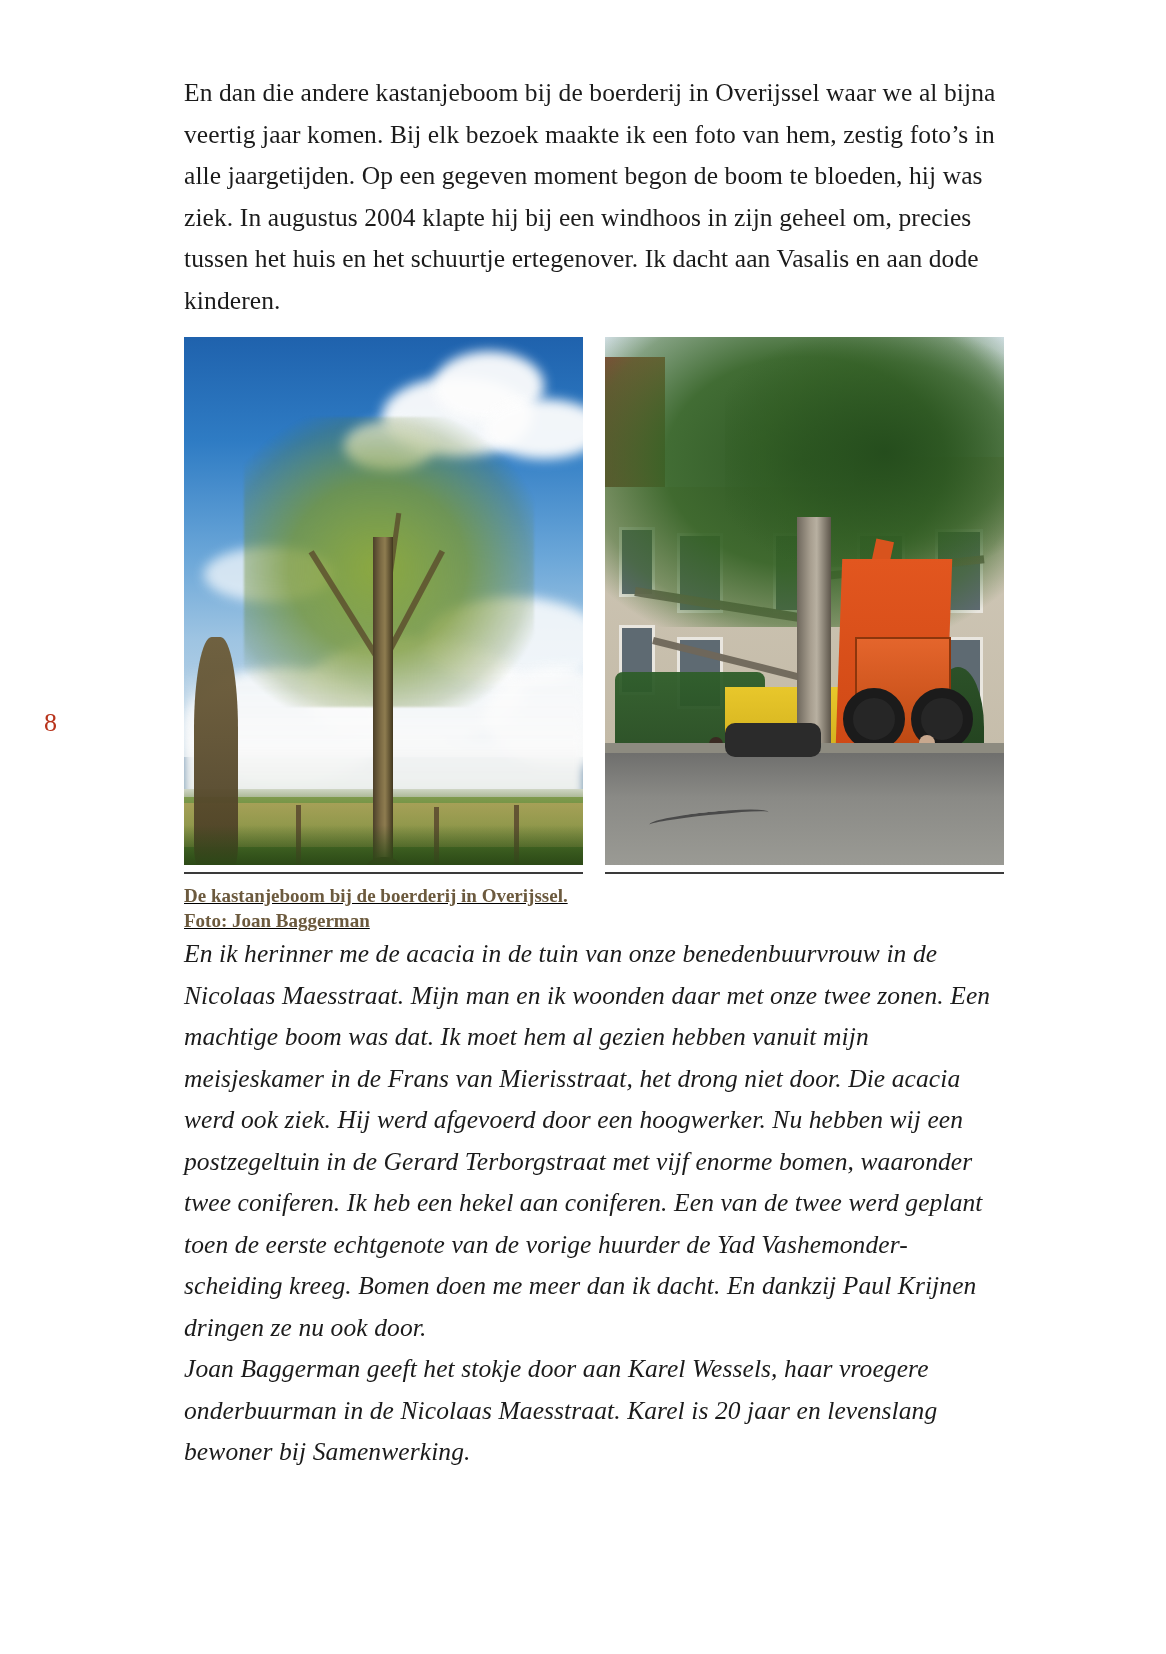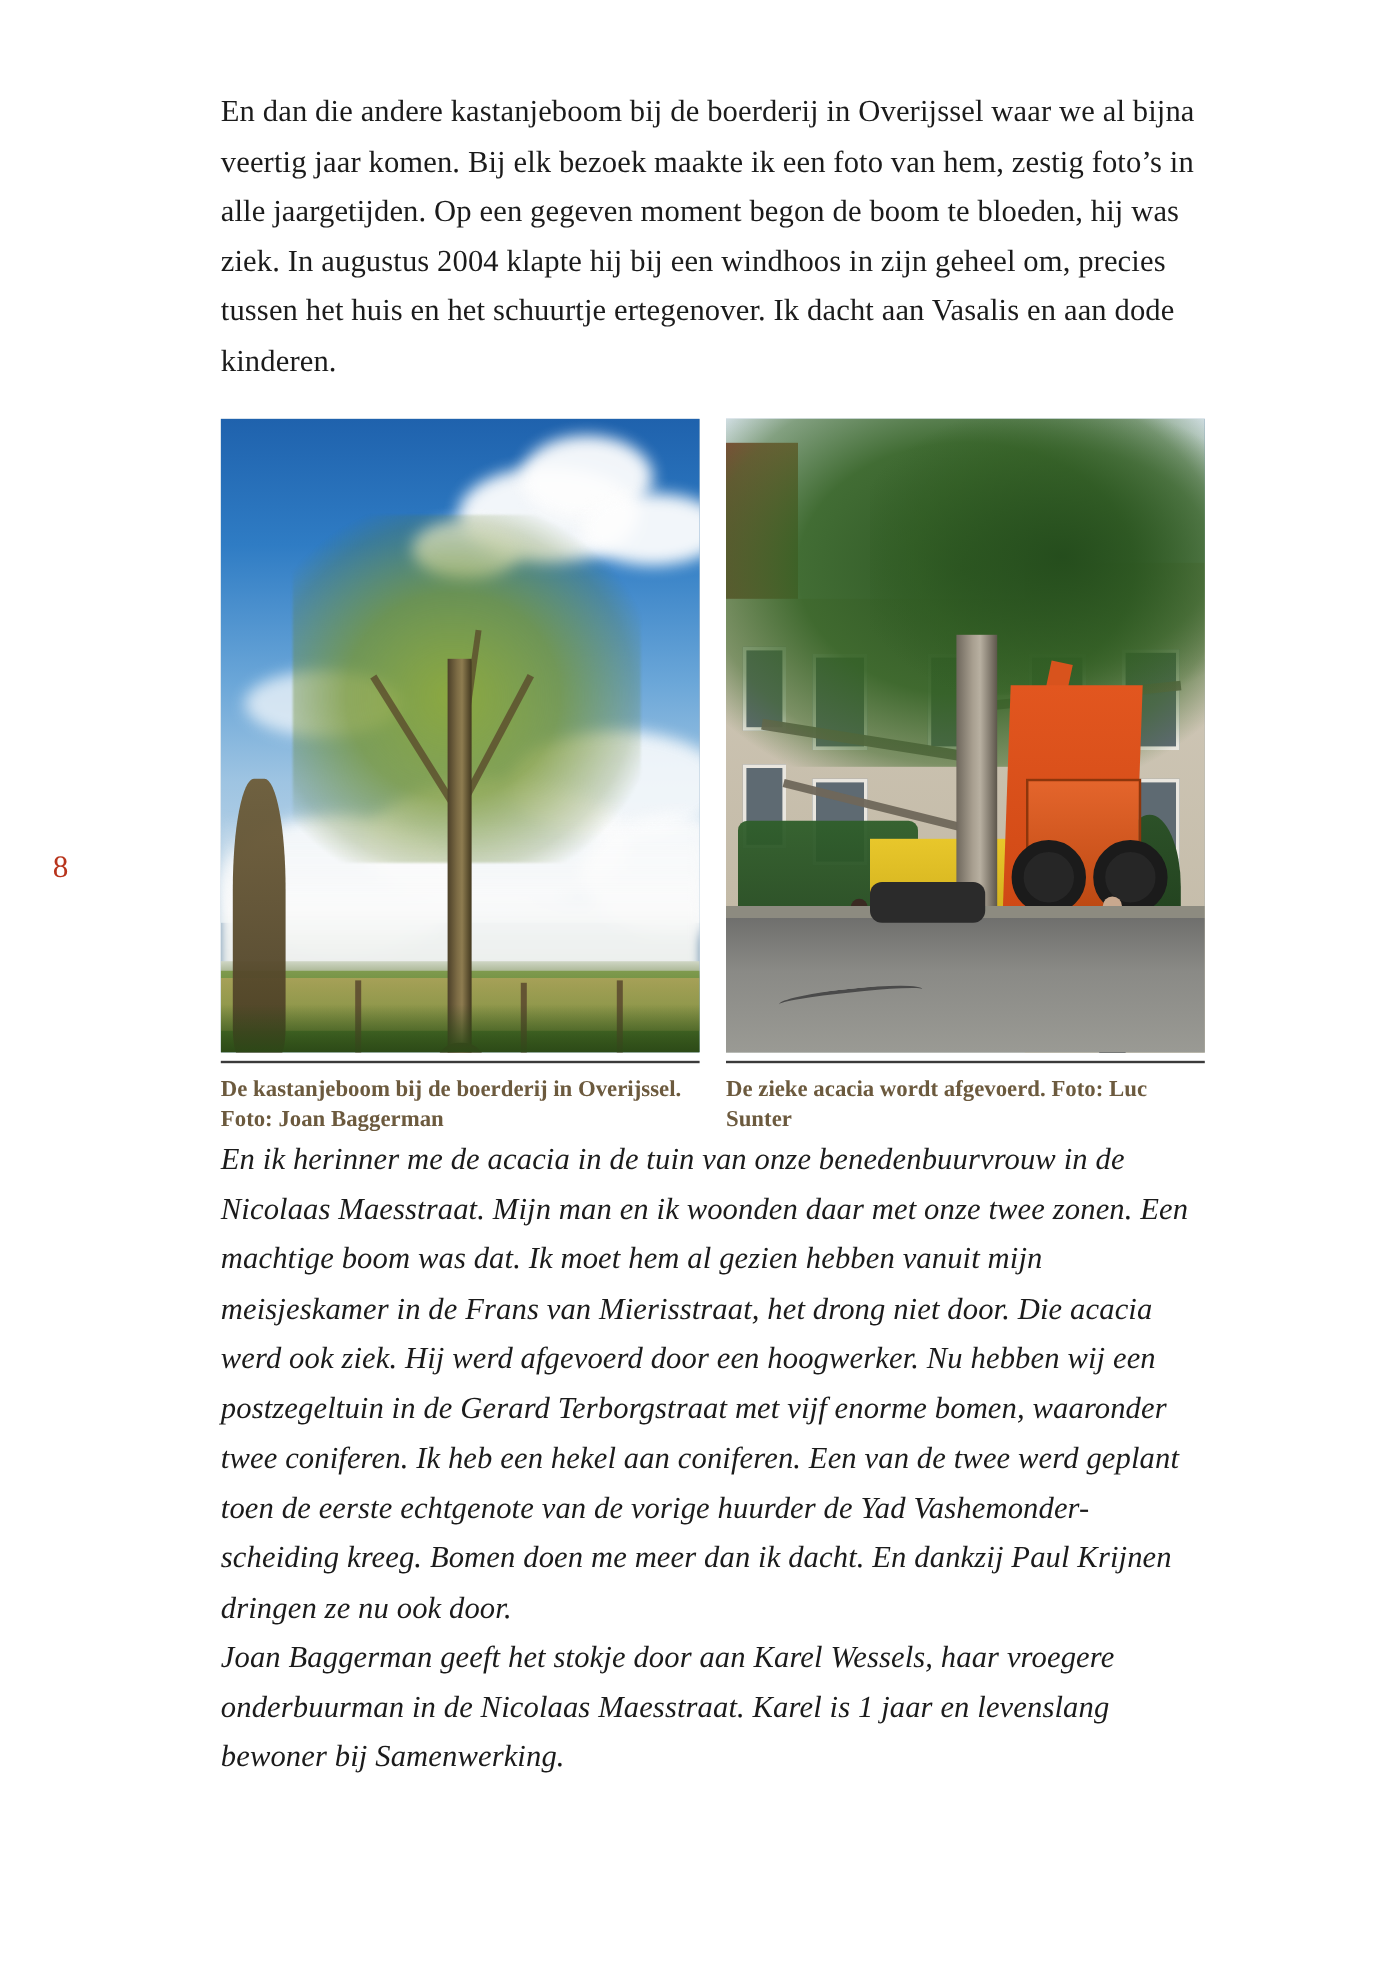--- a/index.html
+++ b/index.html
@@ -43,21 +43,22 @@
     font-size: 25.5px;
     line-height: 41.5px;
     color: #1b1b1b;
     text-align: left;
     letter-spacing: 0.1px;
   }
 
   .figures {
     display: flex;
     gap: 22px;
-    margin-top: 28px;
+    margin-top: 16px;
+    text-decoration: underline;
   }
 
   .figure {
     width: 399px;
   }
 
   .photo {
     width: 399px;
     height: 528px;
     position: relative;
@@ -363,23 +364,22 @@
             <div style="position:absolute;left:3px;top:15px;width:28px;height:60px;background:#2b3440;"></div>
             <div style="position:absolute;left:6px;top:74px;width:22px;height:60px;background:#1f2630;"></div>
           </div>
 
           <div class="p2-kerb"></div>
           <div class="p2-road"></div>
           <div style="position:absolute;left:120px;bottom:108px;width:96px;height:34px;background:#2b2b2b;border-radius:10px;"></div>
           <div style="position:absolute;left:44px;bottom:40px;width:120px;height:10px;border-top:3px solid #4a4a4a;border-radius:50%;transform:rotate(-6deg);"></div>
         </div>
         <div class="figure-rule"></div>
-        <figcaption class="caption">De zieke acacia wordt afgevoerd. Foto: Luc Sunter</figcaption>
       </figure>
 
     </div>
 
     <p class="body-text after-figures">En ik herinner me de acacia in de tuin van onze benedenbuurvrouw in de Nicolaas Maesstraat. Mijn man en ik woonden daar met onze twee zonen. Een machtige boom was dat. Ik moet hem al gezien hebben vanuit mijn meisjeskamer in de Frans van Mierisstraat, het drong niet door. Die acacia werd ook ziek. Hij werd afgevoerd door een hoogwerker. Nu hebben wij een postzegeltuin in de Gerard Terborgstraat met vijf enorme bomen, waaronder twee coniferen. Ik heb een hekel aan coniferen. Een van de twee werd geplant toen de eerste echtgenote van de vorige huurder de Yad Vashemonder-scheiding kreeg. Bomen doen me meer dan ik dacht. En dankzij Paul Krijnen dringen ze nu ook door.</p>
 
-    <p class="body-text closing">Joan Baggerman geeft het stokje door aan Karel Wessels, haar vroegere onderbuurman in de Nicolaas Maesstraat. Karel is 1 jaar en levenslang bewoner bij Samenwerking.</p>
+    <p class="body-text closing">Joan Baggerman geeft het stokje door aan Karel Wessels, haar vroegere onderbuurman in de Nicolaas Maesstraat. Karel is 20 jaar en levenslang bewoner bij Samenwerking.</p>
 
   </div>
 </div>
 
 </body></html>

